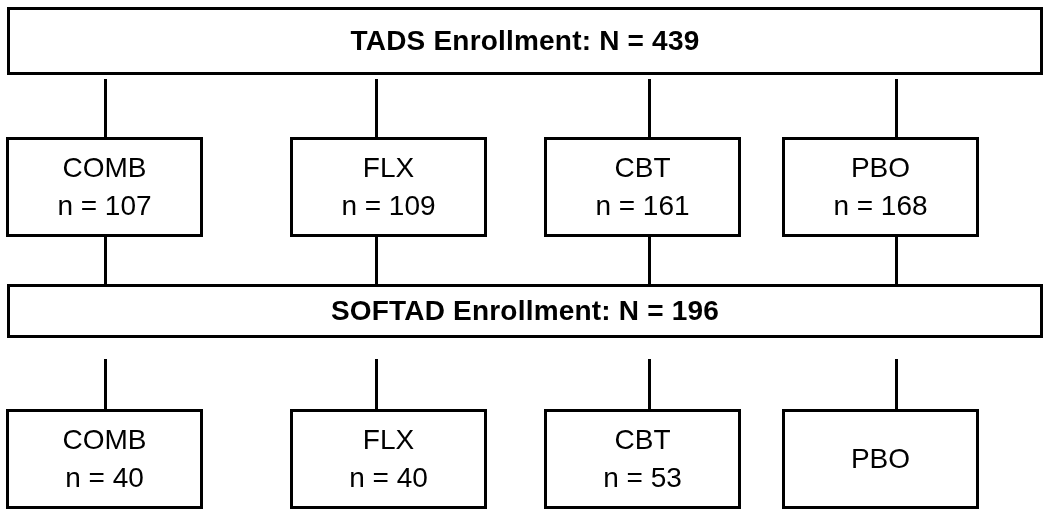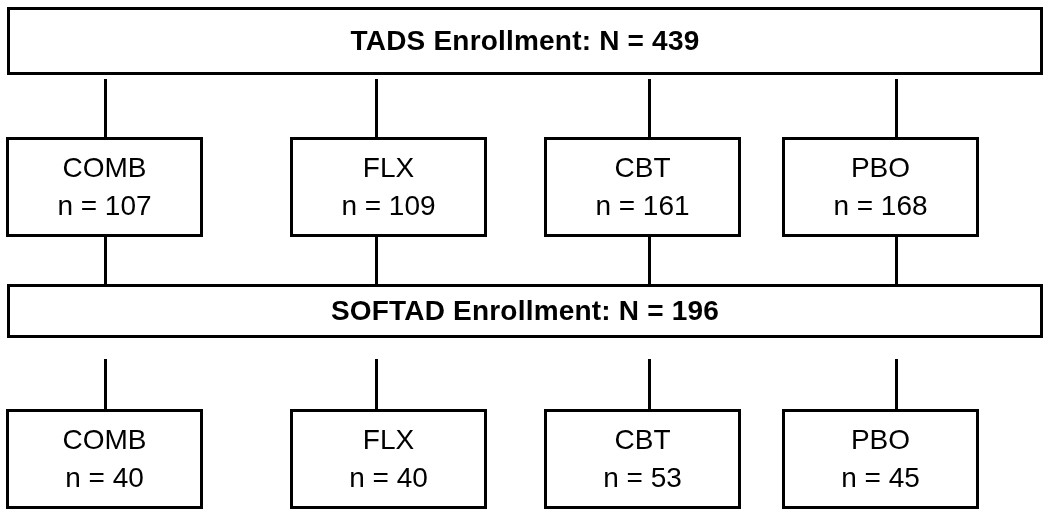--- a/index.html
+++ b/index.html
@@ -117,17 +117,16 @@
     <div class="box arm-box col-2">
       <span>FLX</span>
       <span>n = 40</span>
     </div>
     <div class="box arm-box col-3">
       <span>CBT</span>
       <span>n = 53</span>
     </div>
     <div class="box arm-box col-4">
       <span>PBO</span>
-      <span>n = 45</span>
     </div>
   </div>
 
 </div>
 
 </body></html>

